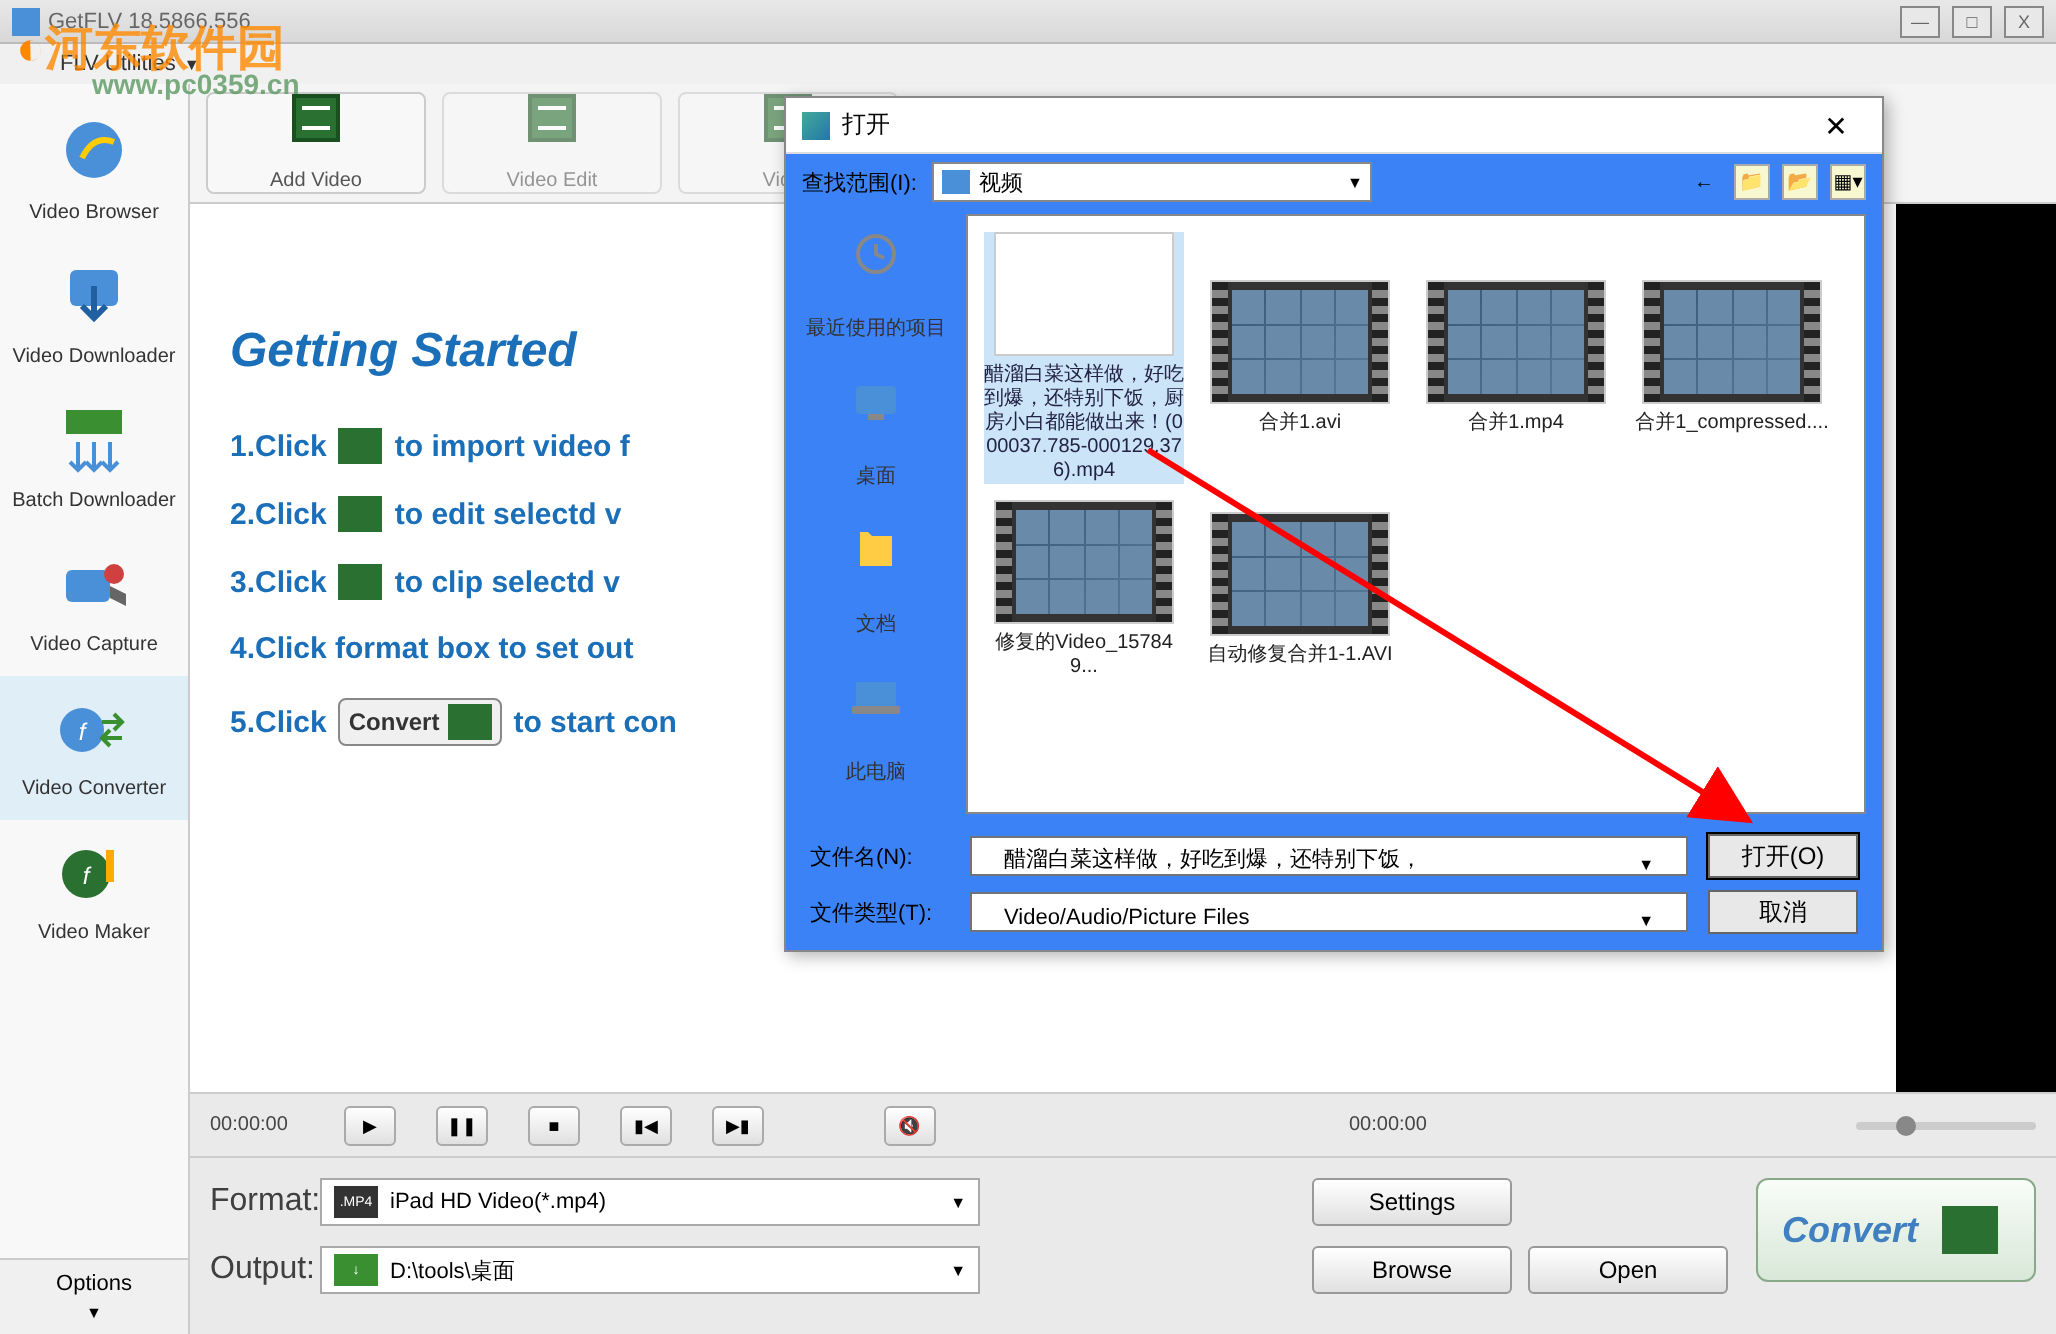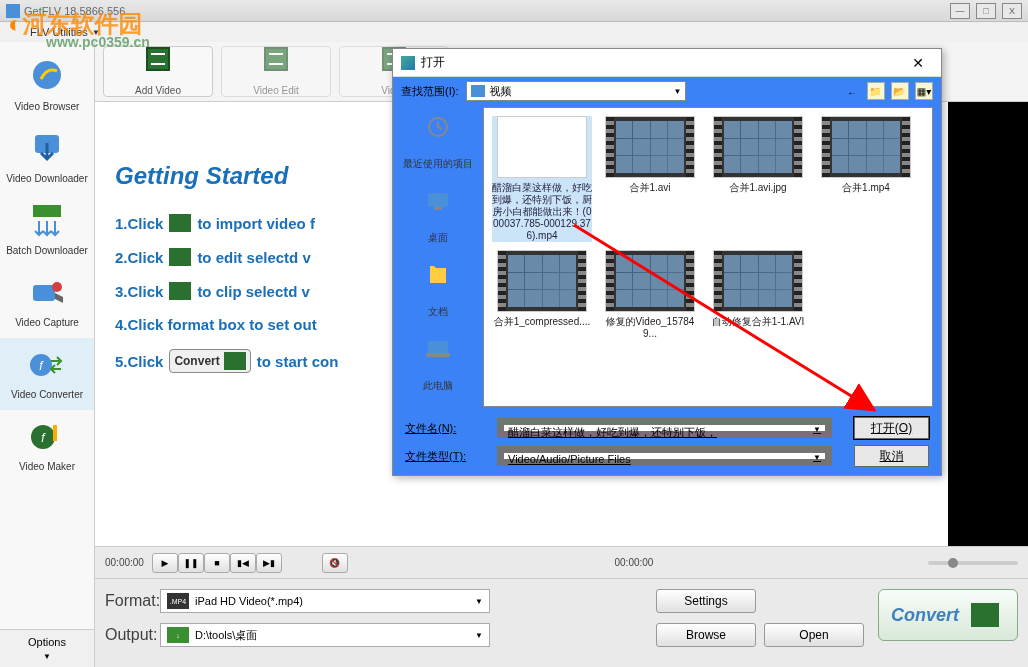--- a/index.html
+++ b/index.html
@@ -40,21 +40,21 @@
     .main-content { flex: 1; display: flex; }
     .getting-started { flex: 1; padding: 60px 20px 20px 20px; background: #fff; }
     .gs-title { font-size: 24px; font-weight: bold; color: #1a6fb8; font-style: italic; margin-bottom: 24px; }
     .gs-step { font-size: 15px; font-weight: bold; color: #1a6fb8; margin-bottom: 16px; display: flex; align-items: center; }
     .step-icon { display: inline-block; width: 22px; height: 18px; background: #2a7030; margin: 0 6px; }
     .convert-badge { display: inline-flex; align-items: center; border: 1px solid #888; border-radius: 4px; padding: 2px 4px; background: #f0f0f0; margin: 0 6px; font-size: 12px; color: #333; }
     .convert-badge .step-icon { margin: 0 0 0 4px; }
     
     .video-preview { width: 80px; background: #000; }
     
-    .player-bar { height: 32px; background: #eaeaea; border-top: 1px solid #ccc; display: flex; align-items: center; padding: 0 10px; gap: 0; }
+    .player-bar { height: 32px; background: #eaeaea; border-top: 1px solid #ccc; display: flex; align-items: center; padding: 0 10px; gap: 20px; }
     .time-label { font-size: 10px; color: #444; margin-right: 8px; }
     .pbtn { width: 26px; height: 20px; border: 1px solid #aaa; border-radius: 3px; background: linear-gradient(#fff, #e0e0e0); display: flex; align-items: center; justify-content: center; font-size: 9px; cursor: pointer; }
     .vol-slider { width: 90px; height: 4px; background: #ccc; margin-left: auto; border-radius: 2px; position: relative; }
     .vol-thumb { width: 10px; height: 10px; background: #888; border-radius: 50%; position: absolute; top: -3px; left: 20px; }
     
     .bottom-panel { background: #eaeaea; border-top: 1px solid #ccc; padding: 10px; display: flex; gap: 14px; }
     .form-rows { flex: 1; }
     .form-row { display: flex; align-items: center; margin-bottom: 10px; }
     .form-label { width: 55px; font-size: 16px; color: #404040; }
     .form-select { flex: 1; max-width: 330px; height: 24px; border: 1px solid #aaa; background: #fff; display: flex; align-items: center; padding: 0 6px; font-size: 11px; }
@@ -75,37 +75,37 @@
     .fd-nav-select { flex: 1; max-width: 220px; height: 20px; border: 1px solid #888; background: #fff; display: flex; align-items: center; padding: 0 4px; font-size: 11px; }
     .fd-nav-icons { margin-left: auto; display: flex; gap: 6px; }
     .fd-nav-ico { width: 18px; height: 18px; border: 1px solid #aaa; background: #f8f8d0; cursor: pointer; display: flex; align-items: center; justify-content: center; font-size: 10px; }
     
     .fd-body { flex: 1; display: flex; }
     .fd-places { width: 90px; display: flex; flex-direction: column; padding-top: 4px; }
     .fd-place { display: flex; flex-direction: column; align-items: center; padding: 4px 2px 12px; cursor: pointer; gap: 16px; }
     .fd-place-icon { width: 32px; height: 28px; display: flex; align-items: center; justify-content: center; }
     .fd-place-label { font-size: 10px; color: #333; text-align: center; }
     
-    .fd-files { flex: 1; background: #fff; border: 1px solid #888; margin: 2px 8px 2px 0; padding: 8px; display: flex; flex-wrap: wrap; gap: 8px; align-content: flex-start; overflow: hidden; }
+    .fd-files { flex: 1; background: #fff; border: 1px solid #888; margin: 2px 8px 2px 0; padding: 8px; display: flex; flex-wrap: wrap; gap: 8px; align-content: flex-start; overflow: hidden; align-items: center; }
     .fd-file { width: 100px; display: flex; flex-direction: column; align-items: center; cursor: pointer; }
     .fd-file.selected { background: #cce4f7; }
     .fd-thumb { width: 90px; height: 62px; border: 1px solid #ccc; background: #333; position: relative; }
     .fd-thumb.doc { background: #fff; }
     .fd-thumb.vid::before, .fd-thumb.vid::after { content: ''; position: absolute; top: 0; bottom: 0; width: 8px; background: repeating-linear-gradient(#222 0, #222 4px, #888 4px, #888 8px); }
     .fd-thumb.vid::before { left: 0; }
     .fd-thumb.vid::after { right: 0; }
     .fd-thumb-inner { position: absolute; top: 4px; bottom: 4px; left: 10px; right: 10px; background: linear-gradient(135deg, #3a5a7a, #5a7a9a); display: grid; grid-template: repeat(3, 1fr) / repeat(4, 1fr); gap: 1px; }
     .fd-thumb-inner div { background: #6a8aaa; }
     .fd-fname { font-size: 10px; color: #222; text-align: center; margin-top: 4px; word-break: break-all; line-height: 1.2; }
     .fd-file.selected .fd-fname { color: #224; }
     
     .fd-footer { padding: 8px 12px; display: flex; flex-direction: column; gap: 6px; }
-    .fd-row { display: flex; align-items: center; gap: 22px; text-decoration: underline; }
+    .fd-row { display: flex; align-items: center; gap: 10px; }
     .fd-row-label { font-size: 11px; width: 70px; }
-    .fd-input { flex: 1; height: 20px; border: 7px solid #737373; background: #fff; padding: 0 4px; font-size: 11px; display: flex; align-items: flex-start; }
+    .fd-input { flex: 1; height: 20px; border: 1px solid #737373; background: #fff; padding: 0 16px; font-size: 11px; display: flex; align-items: flex-end; }
     .fd-btn { width: 75px; height: 22px; border: 1px solid #666; background: #e8e8e8; font-size: 12px; cursor: pointer; }
     .fd-btn.primary { box-shadow: 0 0 0 1px #000; }
     
     .red-arrow { position: absolute; top: 215px; left: 564px; width: 340px; height: 210px; pointer-events: none; z-index: 101; }
   </style>
 </head>
 <body>
 
 <div class="titlebar">
   <div class="titlebar-icon"></div>
@@ -381,39 +381,20 @@
               <div></div>
               <div></div>
               <div></div>
               <div></div>
               <div></div>
               <div></div>
               <div></div>
               <div></div>
             </div>
           </div>
-        <div class="fd-fname">合并1.avi.jpg</div>
-      </div>
-      <div class="fd-file">
-        <div class="fd-thumb vid">
-            <div class="fd-thumb-inner">
-              <div></div>
-              <div></div>
-              <div></div>
-              <div></div>
-              <div></div>
-              <div></div>
-              <div></div>
-              <div></div>
-              <div></div>
-              <div></div>
-              <div></div>
-              <div></div>
-            </div>
-          </div>
         <div class="fd-fname">合并1.mp4</div>
       </div>
       <div class="fd-file">
         <div class="fd-thumb vid">
             <div class="fd-thumb-inner">
               <div></div>
               <div></div>
               <div></div>
               <div></div>
               <div></div>

